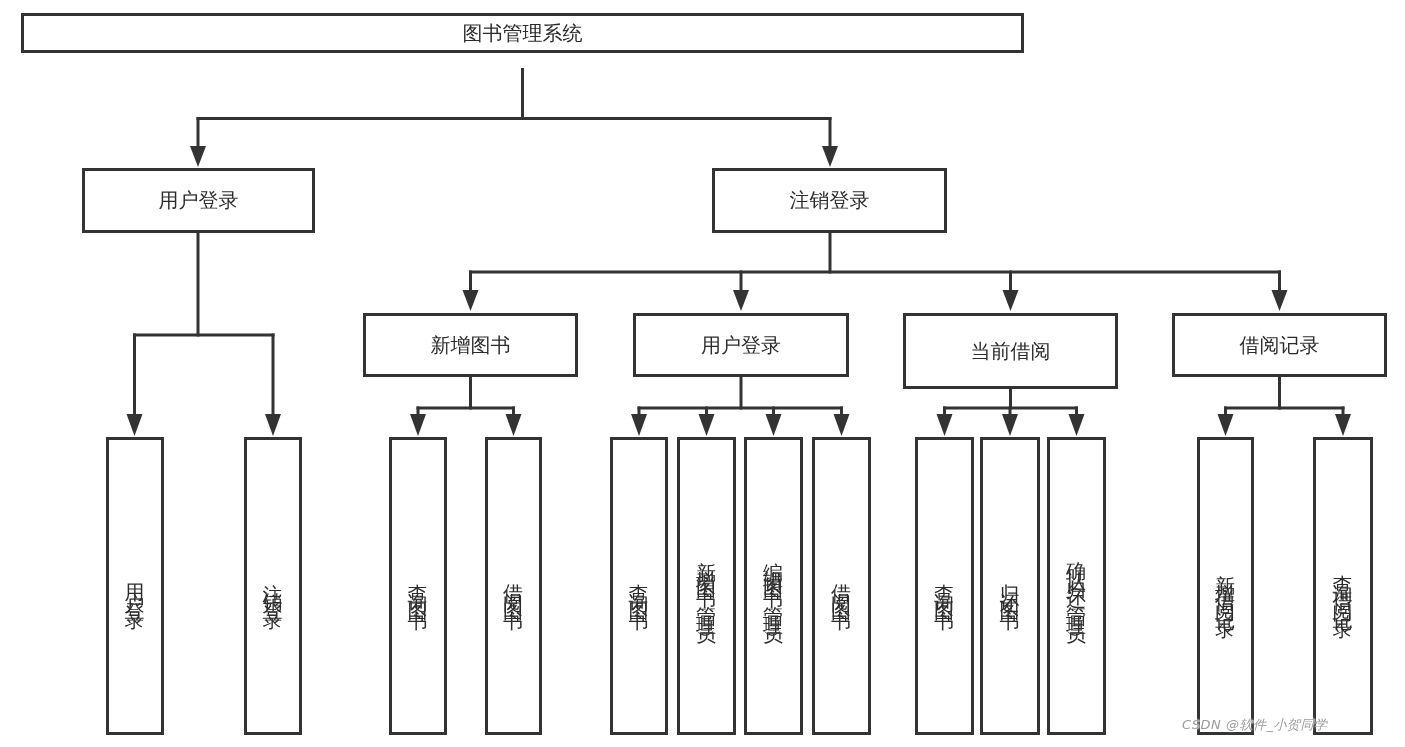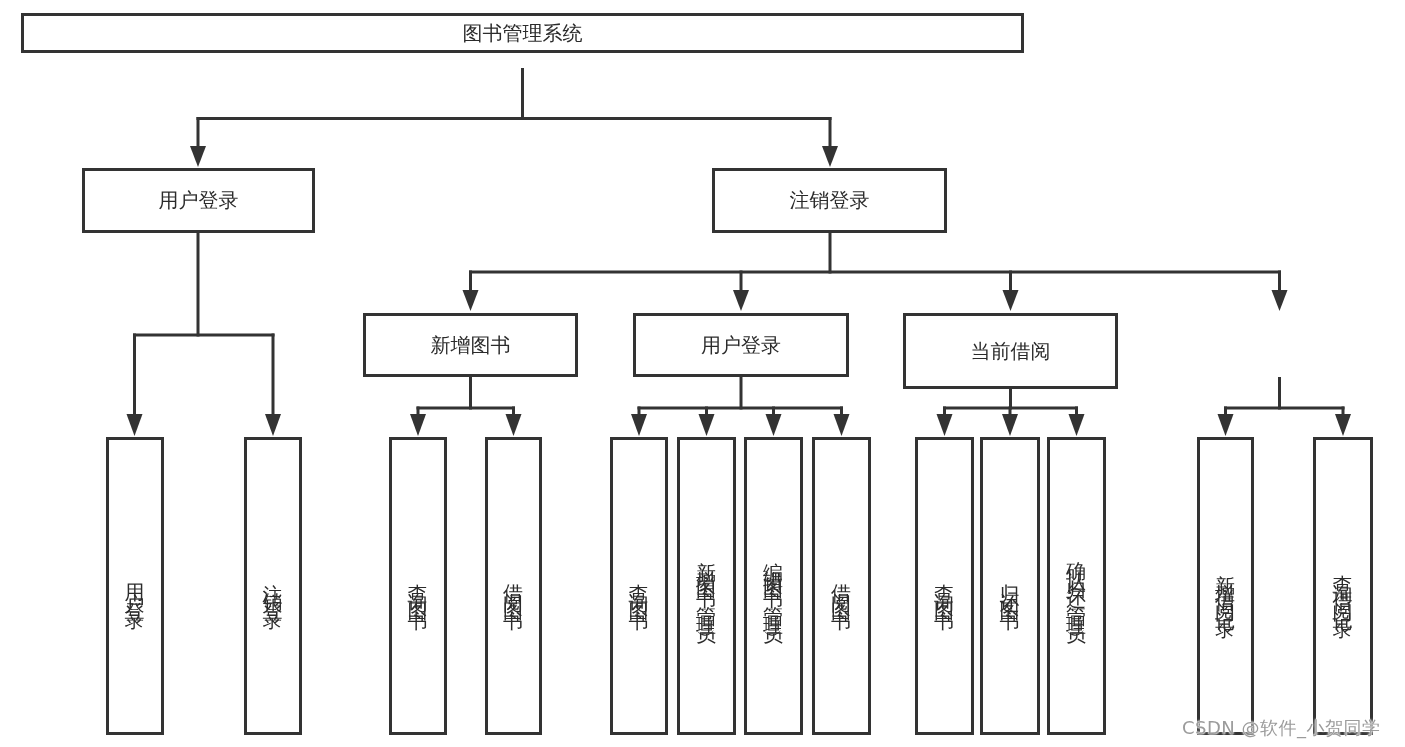--- a/index.html
+++ b/index.html
@@ -15,22 +15,23 @@
     border:3px solid #333333; color:#2b2b2b; font-size:20px;
     display:flex; align-items:center; justify-content:center;
     text-align:center; z-index:2;
   }
   .leaf .vtext {
     writing-mode:vertical-rl; text-orientation:mixed;
     letter-spacing:9px; line-height:1; display:block;
   }
   .watermark {
     position:absolute; left:1182px; top:716px; z-index:6;
-    font-size:18px; color:#9b9b9b; white-space:nowrap; letter-spacing:0.5px;
+    font-size:13px; color:#9b9b9b; white-space:nowrap; letter-spacing:0.5px;
     text-shadow:0 0 3px #ffffff, 0 0 2px #ffffff, 0 0 1px #ffffff;
+    font-style:italic;
   }
 </style>
 </head>
 <body>
 
 <div class="canvas">
 
   <svg class="edges" width="1405" height="747" viewBox="0 0 1405 747">
 
     <g>
@@ -120,20 +121,23 @@
 
   <div class="node" style="left:363px;top:313px;width:215px;height:64px">
     <span>新增图书</span>
   </div>
   <div class="node" style="left:633px;top:313px;width:216px;height:64px">
     <span>用户登录</span>
   </div>
   <div class="node" style="left:903px;top:313px;width:215px;height:76px">
     <span>当前借阅</span>
   </div>
+  <div class="node" style="left:1172px;top:313px;width:215px;height:64px">
+    <span>借阅记录</span>
+  </div>
 
   <div class="node leaf" style="left:106px;top:437px;width:58px;height:298px">
     <span class="vtext">用户登录</span>
   </div>
   <div class="node leaf" style="left:244px;top:437px;width:58px;height:298px">
     <span class="vtext">注销登录</span>
   </div>
 
   <div class="node leaf" style="left:389px;top:437px;width:58px;height:298px">
     <span class="vtext">查询图书</span>

